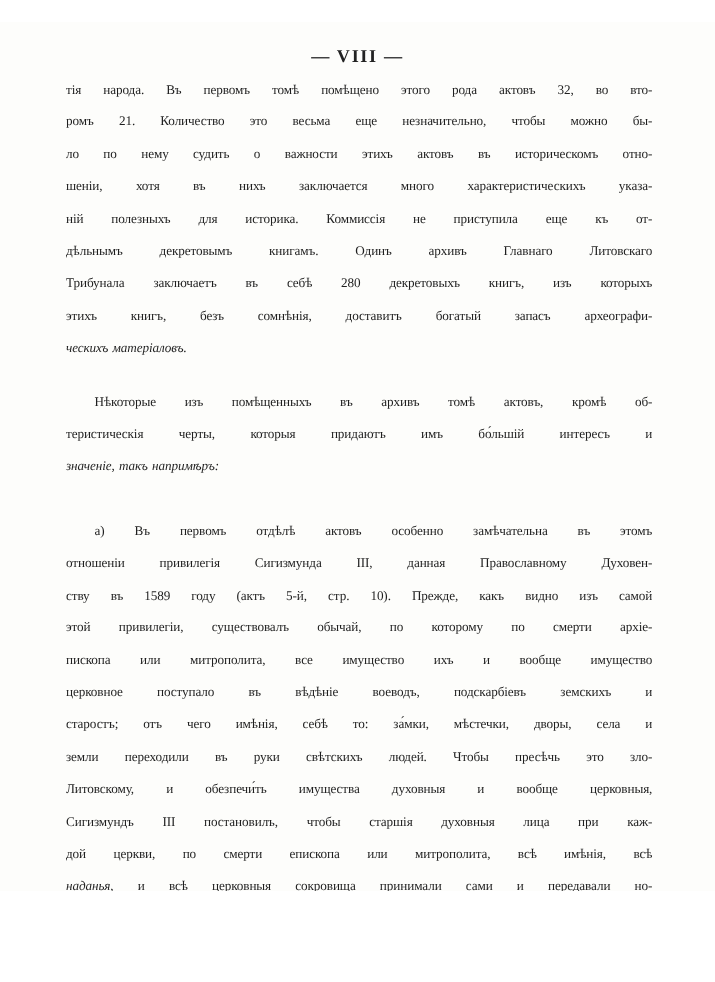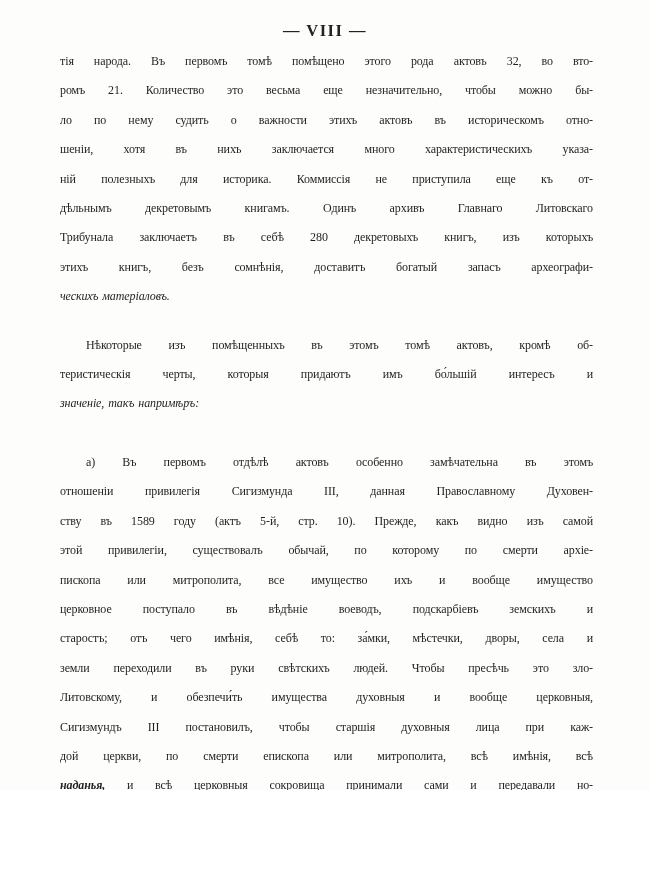--- a/index.html
+++ b/index.html
@@ -8,20 +8,21 @@
   }
   .page {
     position: relative;
     width: 650px;
     height: 790px;
     background: #fdfdfb;
     color: #1f1f1f;
     font-family: "Liberation Serif", "DejaVu Serif", serif;
     overflow: hidden;
     box-sizing: border-box;
+    margin-top: 20px;
   }
   .page-header {
     padding-top: 21px;
     text-align: center;
     font-size: 16.5px;
     line-height: 20px;
     letter-spacing: 1.5px;
     font-weight: bold;
     color: #222;
   }
@@ -44,42 +45,41 @@
   }
   .line.last {
     text-align-last: left;
     font-style: italic;
   }
   .line.first-indent {
     text-indent: 26px;
   }
   .italic {
     font-style: italic;
-    font-weight: bold;
   }
 </style>
 </head>
 <body>
 
 <div class="page" style="background: rgb(253, 253, 251); color: rgb(31, 31, 31);">
   <div class="page-header">— VIII —</div>
   <div class="body-text" id="body-text">
       <div class="paragraph p1">
         <div class="line"><span>тія народа.  Въ первомъ  томѣ  помѣщено  этого  рода  актовъ  32,  во вто-</span></div>
         <div class="line"><span>ромъ 21.  Количество  это  весьма  еще  незначительно,  чтобы  можно  бы-</span></div>
         <div class="line"><span>ло  по  нему  судить  о  важности  этихъ  актовъ  въ  историческомъ  отно-</span></div>
         <div class="line"><span>шеніи,  хотя  въ  нихъ  заключается  много  характеристическихъ  указа-</span></div>
         <div class="line"><span>ній  полезныхъ  для  историка.   Коммиссія  не  приступила  еще  къ  от-</span></div>
         <div class="line"><span>дѣльнымъ  декретовымъ  книгамъ.   Одинъ  архивъ  Главнаго  Литовскаго</span></div>
         <div class="line"><span>Трибунала  заключаетъ  въ  себѣ  280  декретовыхъ  книгъ,  изъ  которыхъ</span></div>
         <div class="line"><span>этихъ  книгъ,  безъ  сомнѣнія,  доставитъ  богатый  запасъ  археографи-</span></div>
         <div class="line last"><span>ческихъ  матеріаловъ.</span></div>
       </div>
       <div class="paragraph p2">
-        <div class="line first-indent"><span>Нѣкоторые  изъ  помѣщенныхъ  въ  этомъ  томѣ  актовъ,  кромѣ  об-</span></div>
+        <div class="line first-indent"><span>Нѣкоторые  изъ  помѣщенныхъ  въ  архивъ  томѣ  актовъ,  кромѣ  об-</span></div>
         <div class="line"><span>теристическія  черты,  которыя  придаютъ  имъ  бо́льшій  интересъ  и</span></div>
         <div class="line last"><span>значеніе,  такъ  напримѣръ:</span></div>
       </div>
       <div class="paragraph p3">
         <div class="line first-indent"><span>а)  Въ  первомъ  отдѣлѣ  актовъ  особенно  замѣчательна  въ  этомъ</span></div>
         <div class="line"><span>отношеніи  привилегія  Сигизмунда  III,  данная  Православному  Духовен-</span></div>
         <div class="line"><span>ству  въ  1589  году  (актъ  5-й,  стр.  10).  Прежде,  какъ  видно  изъ  самой</span></div>
         <div class="line"><span>этой  привилегіи,  существовалъ  обычай,  по  которому  по  смерти  архіе-</span></div>
         <div class="line"><span>пископа  или  митрополита,  все  имущество  ихъ  и  вообще  имущество</span></div>
         <div class="line"><span>церковное  поступало  въ  вѣдѣніе  воеводъ,  подскарбіевъ  земскихъ  и</span></div>

